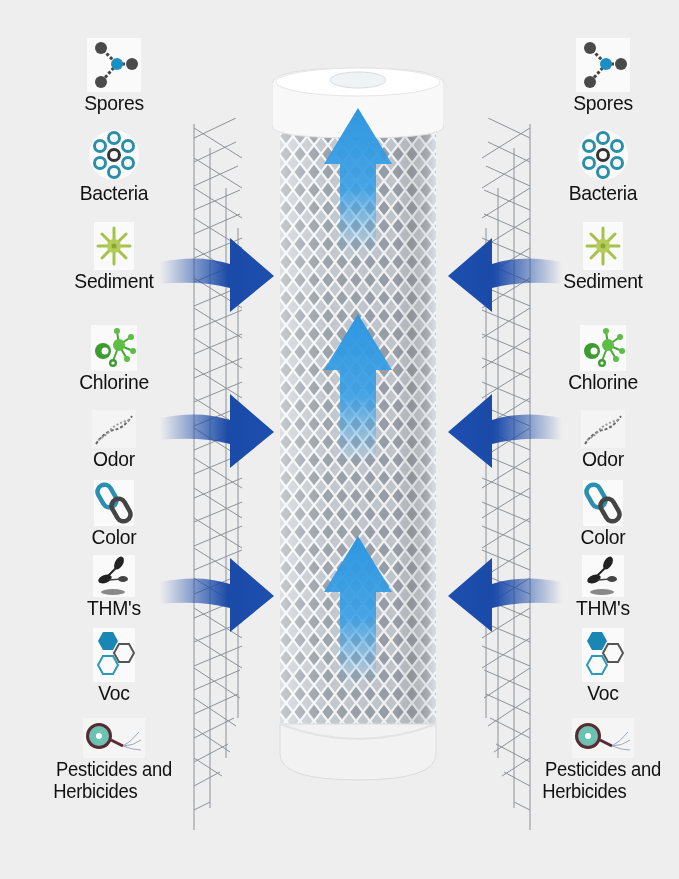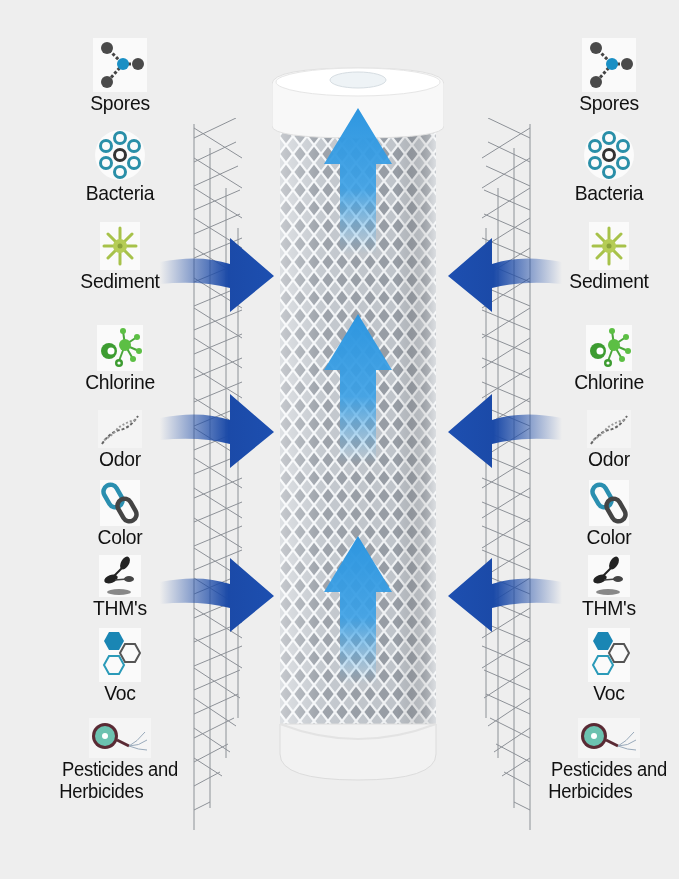--- a/index.html
+++ b/index.html
@@ -1,20 +1,20 @@
 <!DOCTYPE html>
 <html><head>
 <meta charset="utf-8">
 <style>
   html,body{margin:0;padding:0;}
   body{width:679px;height:879px;background:#eeeeee;position:relative;overflow:hidden;font-family:"Liberation Sans","DejaVu Sans",sans-serif;}
   .col{position:absolute;top:0;width:160px;}
   .col.left{left:30px;}
   .col.right{left:519px;}
-  .item{position:absolute;left:10px;width:160px;text-align:center;}
+  .item{position:absolute;left:4px;width:160px;text-align:center;}
   .icon{display:block;margin:0 auto;width:54px;height:54px;background:#fafafa;}
   .icon svg{width:54px;height:54px;display:block;}
   .label{display:block;font-size:21px;color:#111;line-height:22px;letter-spacing:-0.3px;transform:scaleX(0.92);}
   .mesh{position:absolute;}
   .filter{position:absolute;left:272px;top:64px;width:172px;height:718px;}
   .arrow-side{position:absolute;}
 </style>
 </head>
 <body>
 

